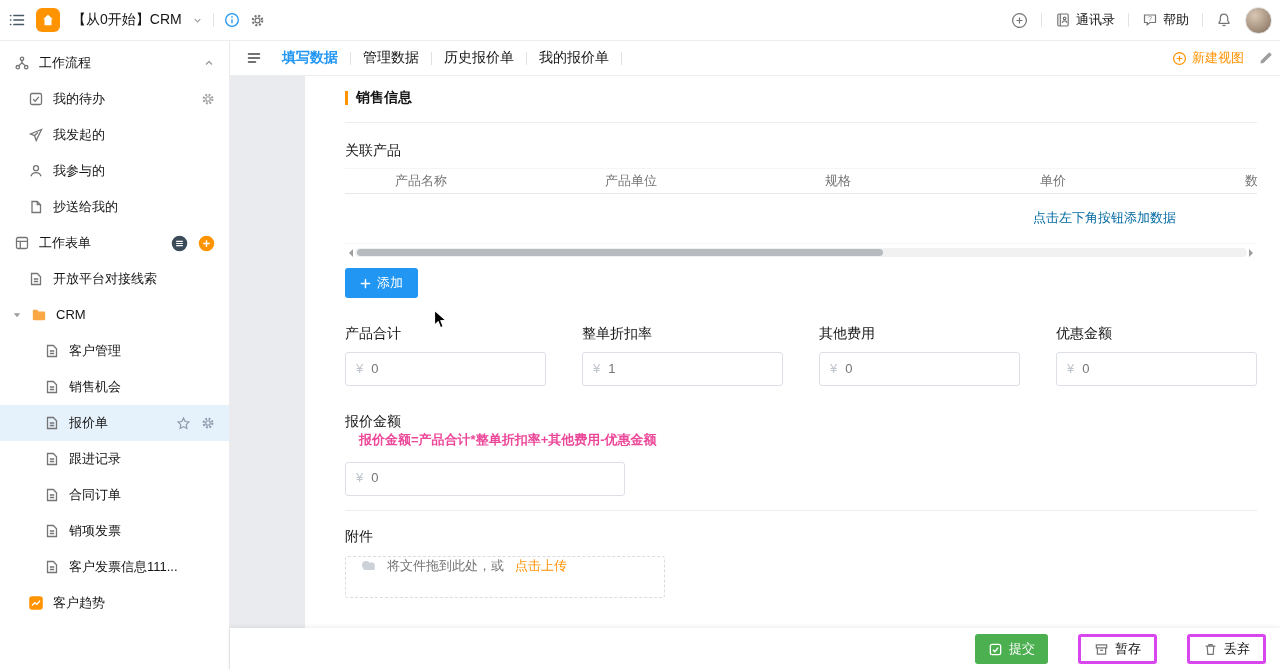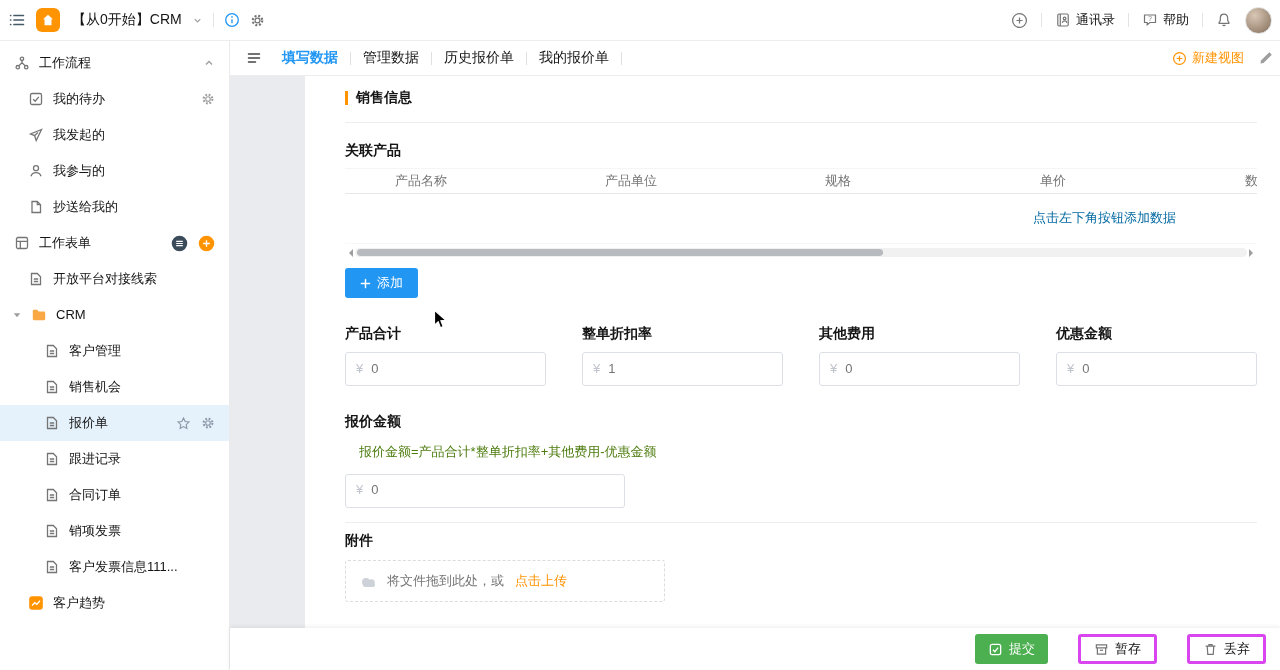--- a/index.html
+++ b/index.html
@@ -45,21 +45,21 @@
   .toolbar-right{margin-left:auto;display:flex;align-items:center;gap:14px;margin-right:-10px}
   .new-view{display:flex;align-items:center;gap:5px;color:#ff9300;cursor:pointer;white-space:nowrap}
 
   
   .content-row{flex:1;display:flex;min-height:0;background:#fff}
   .gray-strip{flex:none;width:75px;background:#e9ebee}
   .content{flex:1;min-width:0;padding:12px 23px 0 40px;overflow:hidden;position:relative}
   .section-title{display:flex;align-items:center;gap:8px;font-size:14px;font-weight:bold;color:#151515}
   .bar{width:3px;height:14px;background:#ff9300}
   .hr{border-bottom:1px solid #ededed;margin-top:14px}
-  .block-label{font-size:14px;font-weight:bold;color:#151515}
+  .block-label{font-size:14px;font-weight:normal;color:#151515}
   .rel-label{margin-top:18px}
 
   .rel-table{margin-top:8px;position:relative}
   .rt-head{display:flex;align-items:center;height:26px;border-top:1px solid #f5f5f5;
     border-bottom:1px solid #e8e8e8;overflow:hidden;white-space:nowrap}
   .rt-head .c{flex:none;color:#757575}
   .c0{width:50px}.c1{width:210px}.c2{width:220px}.c3{width:215px}.c4{width:205px}.c5{width:80px}
   .rt-body{height:50px;position:relative;border-bottom:1px solid #f7f7f7}
   .rt-empty{position:absolute;left:688px;top:15px;color:#0369a1;white-space:nowrap}
   .rt-scroll{margin-top:3px;height:11px;display:flex;align-items:center;gap:2px}
@@ -73,26 +73,26 @@
     color:#fff;border:none;border-radius:3px;font-size:13px;padding:6px 15px;cursor:pointer;
     font-family:inherit}
 
   .amount-grid{margin-top:26px;display:grid;grid-template-columns:repeat(4,1fr);column-gap:36px}
   .input{margin-top:8px;height:34px;border:1px solid #dcdfe6;border-radius:3px;display:flex;
     align-items:center;padding:0 10px;gap:8px;background:#fff;cursor:text}
   .cur{color:#c0c4cc}
   .val{color:#757575}
 
   .quote{margin-top:26px}
-  .formula{margin-top:12px;padding-left:14px;color:#4d7c0f;font-weight:normal}
+  .formula{padding-left:14px;color:#ec4899;font-weight:bold}
   .quote .input{width:280px;margin-top:12px}
 
-  .attach{margin-top:8px}
+  .attach{margin-top:16px}
   .dropzone{margin-top:10px;width:320px;height:42px;border:1px dashed #dcdcdc;border-radius:3px;
-    display:flex;align-items:center;gap:8px;padding:0 13px;color:#757575;cursor:pointer;white-space:nowrap}
+    display:flex;gap:8px;padding:0 13px;color:#757575;cursor:pointer;white-space:nowrap}
   .dropzone .link{color:#ff9300;margin-left:3px}
 
   
   .footer{flex:none;height:42px;background:#fff;box-shadow:0 -1px 5px rgba(0,0,0,.08);
     display:flex;align-items:center;justify-content:flex-end;gap:30px;padding:0 14px;z-index:2}
   .btn{display:inline-flex;align-items:center;gap:6px;height:30px;padding:0 13px;border-radius:3px;
     font-size:13px;cursor:pointer;font-family:inherit;white-space:nowrap}
   .btn.primary{background:#4caf50;color:#fff;border:none}
   .btn.ghost{background:#fff;color:#151515;border:3px solid #d946ef}
 

